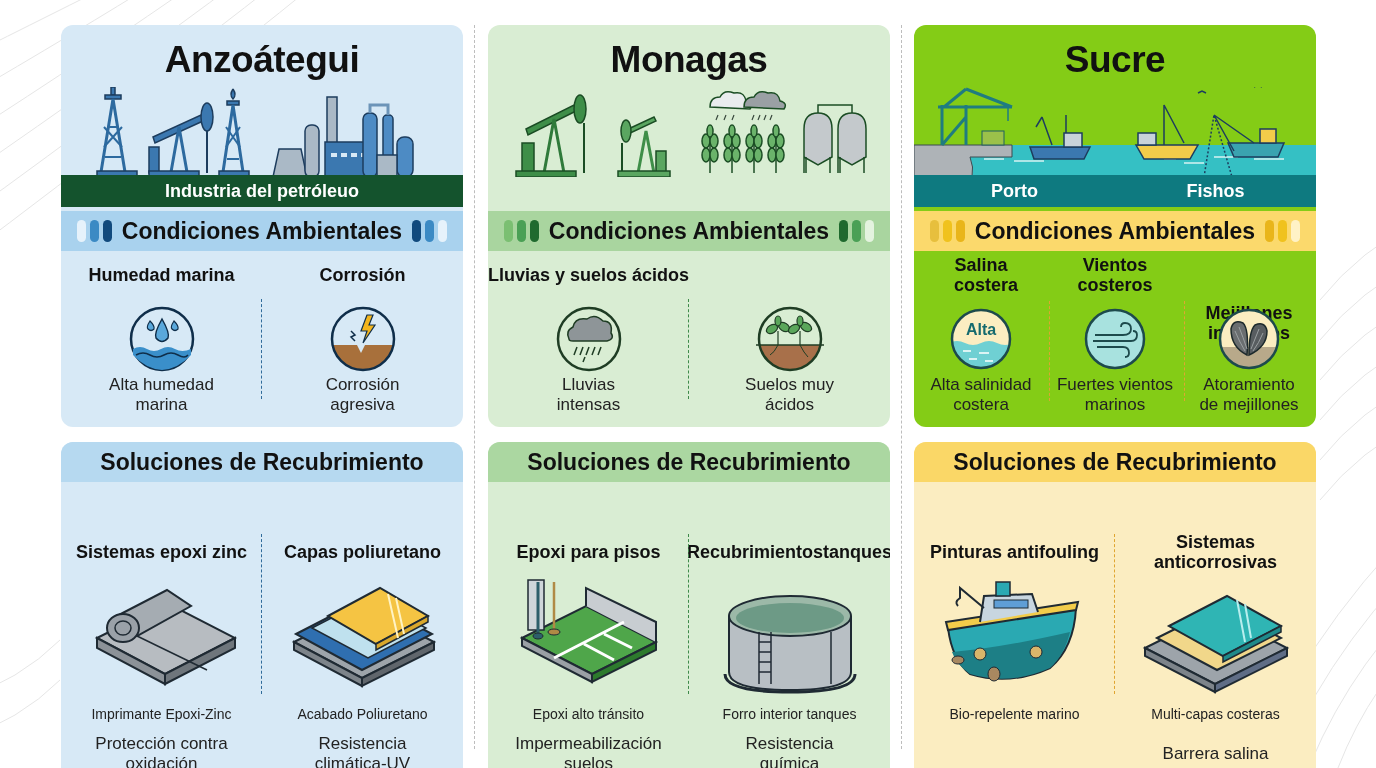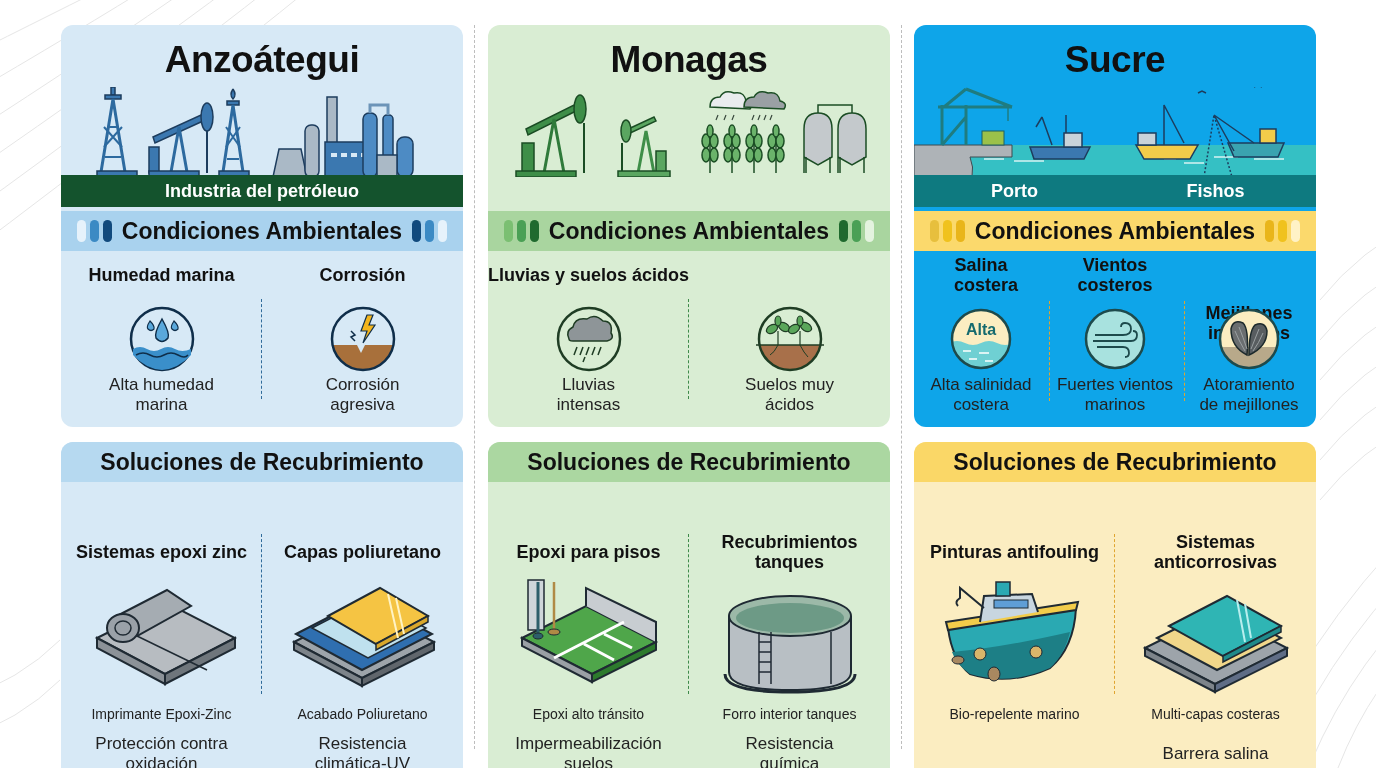--- a/index.html
+++ b/index.html
@@ -402,21 +402,21 @@
           <ellipse cx="24" cy="58" rx="5" ry="3" fill="#2d5f6a" stroke="#1f2a33"></ellipse>
           <ellipse cx="40" cy="54" rx="6" ry="3" fill="#b08a45" stroke="#1f2a33"></ellipse>
         </svg>
         <div class="sol-name">Epoxi alto tránsito</div>
         <div class="sol-desc">
             <div>Impermeabilización</div>
             <div>suelos</div>
           </div>
       </div>
       <div class="sol-item">
-        <div class="sol-label" style="flex-direction:column;justify-content:center;">
+        <div class="sol-label" style="flex-direction:row;justify-content:center;">
             <div>Recubrimientos</div>
             <div>tanques</div>
           </div>
         <svg class="sol-img" width="150" height="110" viewBox="0 0 150 110" style="top:64px">
           <path d="M14 30 L14 86 Q14 104 75 104 Q136 104 136 86 L136 30" fill="#b8bfc4" stroke="#1f2a33" stroke-width="2"></path>
           <ellipse cx="75" cy="30" rx="61" ry="20" fill="#9cb9a8" stroke="#1f2a33" stroke-width="2"></ellipse>
           <ellipse cx="75" cy="32" rx="54" ry="15" fill="#6d9a86"></ellipse>
           <path d="M10 88 Q10 106 75 106 Q140 106 140 88" fill="none" stroke="#1f2a33" stroke-width="3"></path>
           <path d="M44 46 L44 98 M56 46 L56 98 M44 56 L56 56 M44 66 L56 66 M44 76 L56 76 M44 86 L56 86" stroke="#1f2a33" stroke-width="1.5"></path>
           <path d="M116 46 L116 98" stroke="#1f2a33" stroke-width="1.5"></path>
@@ -426,21 +426,21 @@
             <div>Resistencia</div>
             <div>química</div>
           </div>
       </div>
       <div class="dsep" style="left:200px; top:52px; height:160px; border-color:#3f8a4a;"></div>
     </div>
   </div>
 </section>
 
 <section class="col c3">
-  <div class="card-top" style="background:#0ea5e9;text-decoration:underline;">
+  <div class="card-top" style="background:#84cc16;text-decoration:underline;">
     <div class="title">Sucre</div>
     <svg class="scene" viewBox="0 0 402 90">
       <rect x="0" y="58" width="402" height="32" fill="#35c0c4"></rect>
       <path d="M0 58 L98 58 L98 70 L56 70 Q60 80 58 90 L0 90 Z" fill="#aeb3b7" stroke="#3b4a50" stroke-width="1"></path>
       <g stroke="#fff" stroke-width="1.5" opacity="0.8">
           <path d="M70 72 h20 M100 74 h30 M140 70 h20 M250 72 h12 M270 76 h20 M300 70 h24 M340 72 h30"></path>
         </g>
       <g fill="none" stroke="#1f7c80" stroke-width="3">
         <path d="M28 58 L28 18 M52 58 L52 18 M24 20 L98 20 M52 2 L30 20 M52 2 L98 20 M28 58 L52 30"></path>
         <path d="M94 20 L94 34" stroke-width="1.5"></path>

